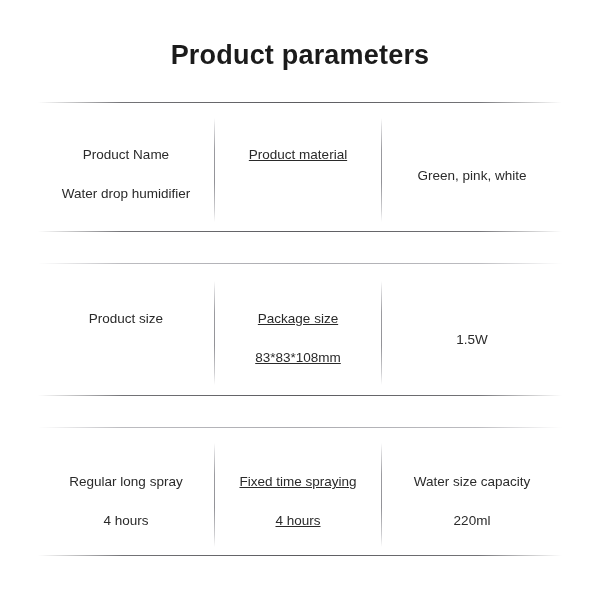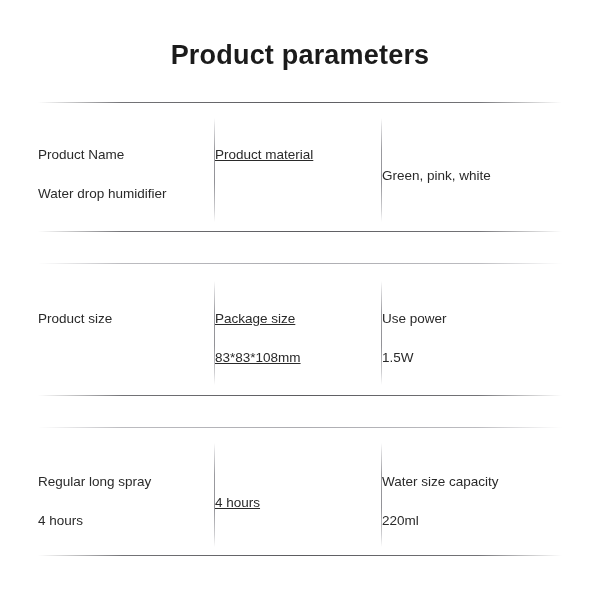--- a/index.html
+++ b/index.html
@@ -74,20 +74,21 @@
       rgba(196,196,200,0.55) 8%,
       rgba(150,150,155,0.95) 30%,
       rgba(146,146,151,1) 62%,
       rgba(186,186,190,0.7) 88%,
       rgba(255,255,255,0) 100%);
   }
 
   
   .cell {
     position: absolute;
+    text-align: center;
     color: #2a2a2a;
     font-size: 13.5px;
     line-height: 18px;
   }
   .cell .label {
     display: block;
     white-space: nowrap;
   }
   .cell .value {
     display: block;
@@ -140,29 +141,29 @@
   </div>
 
   <div class="cell col-0 row-1">
     <span class="label">Product size</span>
   </div>
   <div class="cell col-1 row-1">
     <span class="label">Package size</span>
     <span class="value">83*83*108mm</span>
   </div>
   <div class="cell col-2 row-1">
-    <span class="label">Use power</span>
     <span class="value">1.5W</span>
   </div>
 
   <div class="cell col-0 row-2">
     <span class="label">Regular long spray</span>
     <span class="value">4 hours</span>
   </div>
   <div class="cell col-1 row-2">
+    <span class="label">Fixed time spraying</span>
     <span class="value">4 hours</span>
   </div>
   <div class="cell col-2 row-2">
     <span class="label">Water size capacity</span>
     <span class="value">220ml</span>
   </div>
 
 </div>
 
 </body></html>

